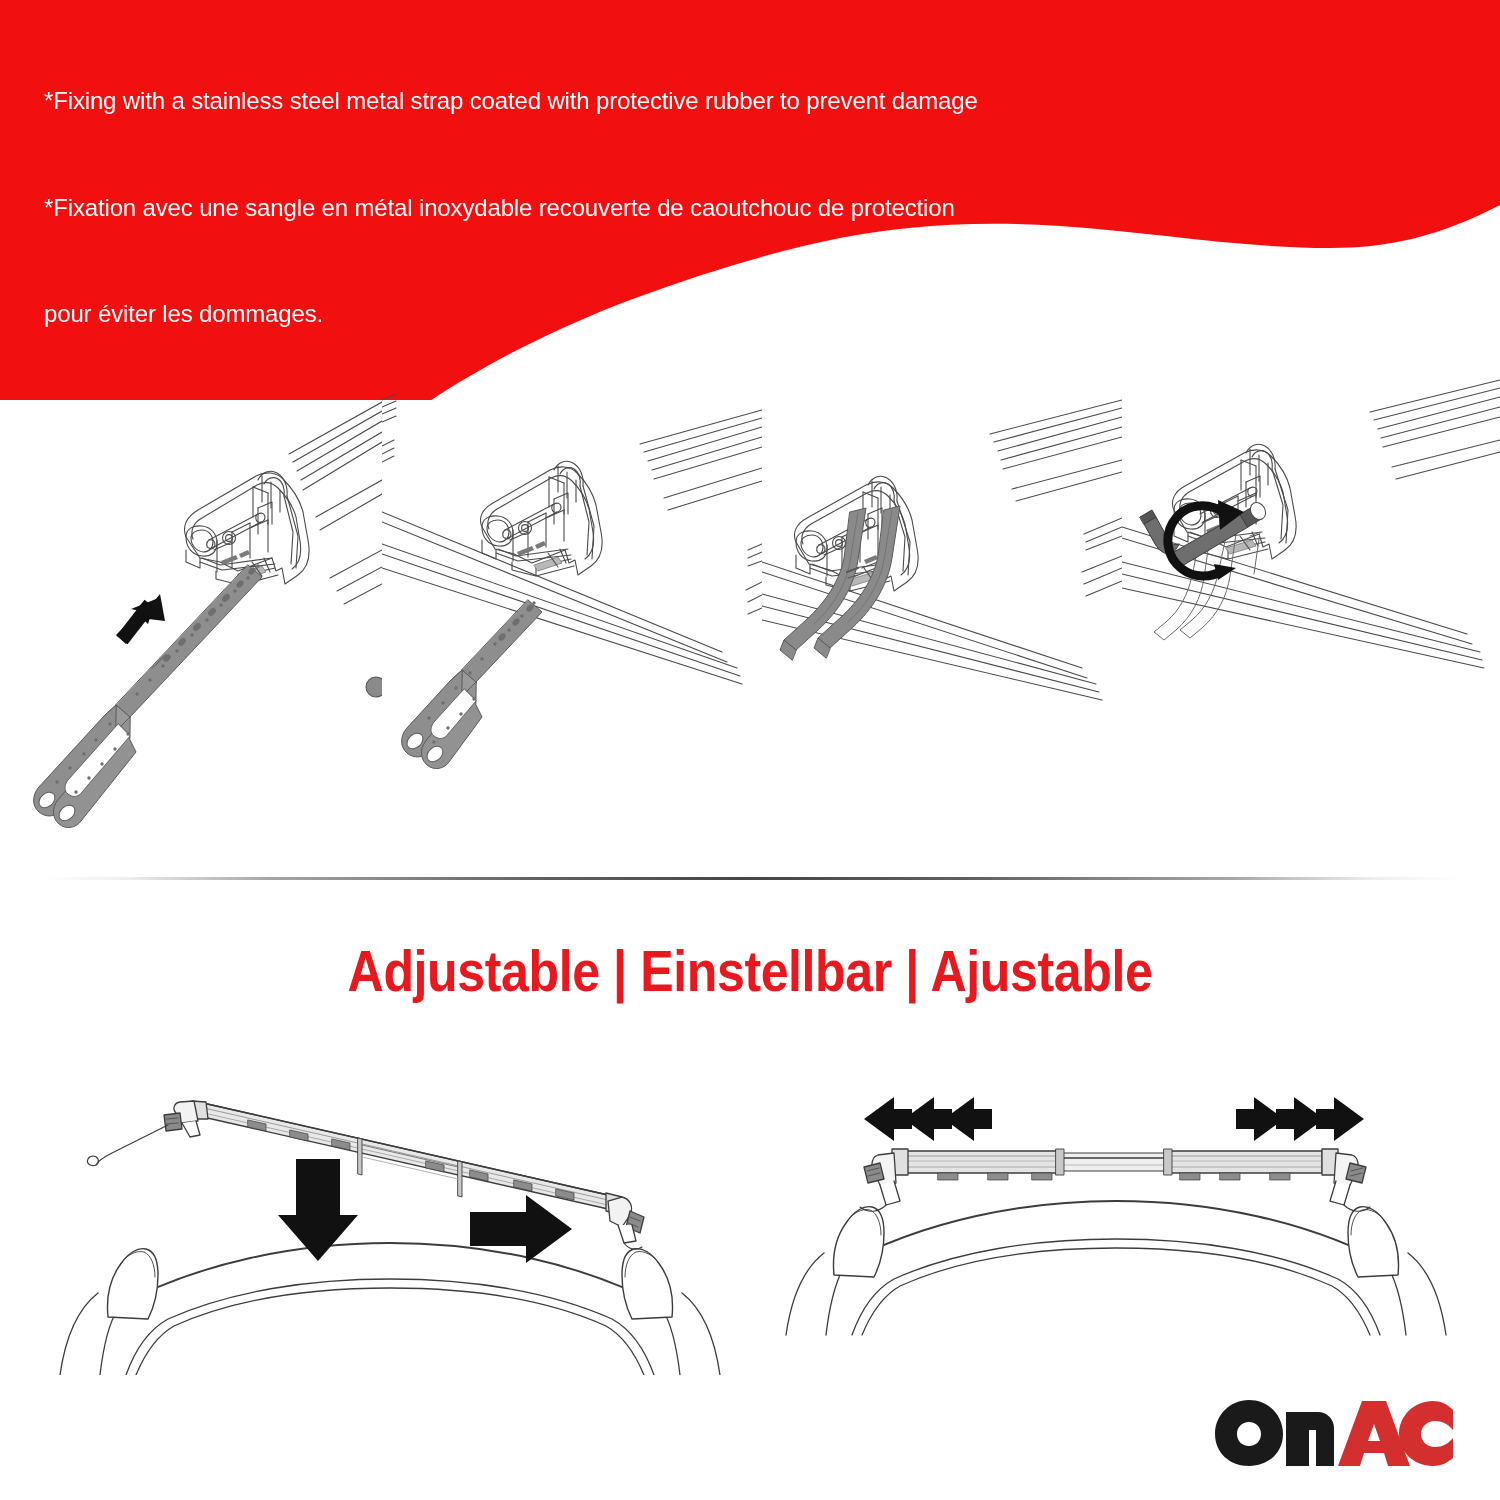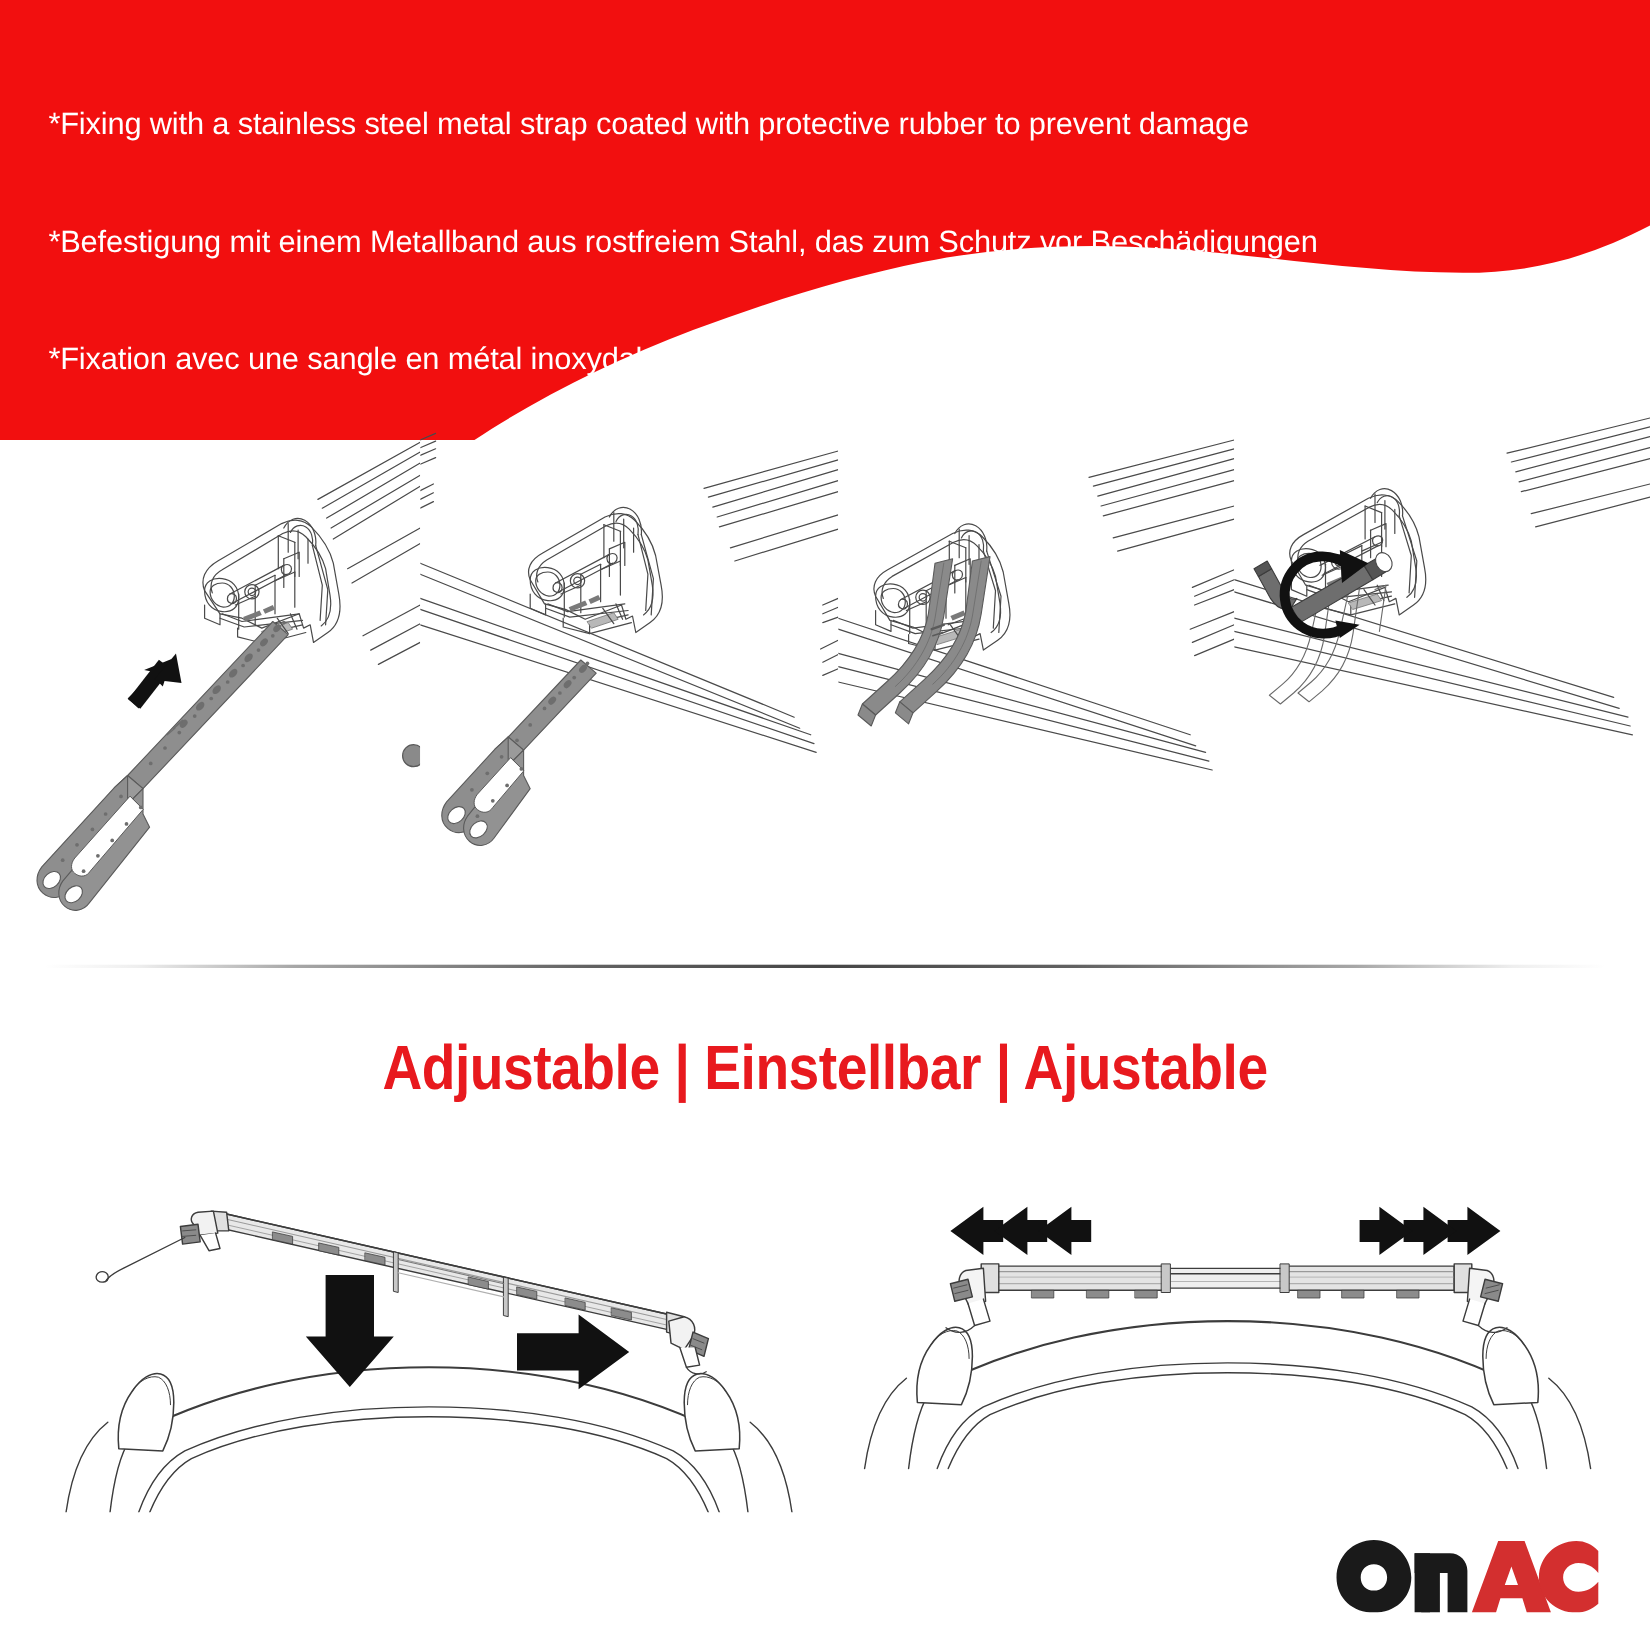--- a/index.html
+++ b/index.html
@@ -12,23 +12,23 @@
   }
 
   
   #header-banner{
     position:absolute; left:0; top:0; width:1500px; height:400px;
     pointer-events:none;
   }
   #header-banner svg{ display:block; width:1500px; height:400px; }
 
   #header-text{
-    position:absolute; left:44px; top:24px; width:1400px;
+    position:absolute; left:44px; top:12px; width:1400px;
     color:#ffffff;
-    font-size:28px;
+    font-size:24px;
     line-height:35.5px;
     font-weight:400;
     letter-spacing:-0.15px;
     white-space:pre-wrap;
     font-family:"Liberation Sans", sans-serif;
   }
   #header-text .ln{ display:block; }
 
   
   #panels-row{
@@ -103,21 +103,20 @@
              C975,220 900,226 840,238
              C770,252 700,274 630,300
              C540,334 450,382 390,430
              C340,470 300,520 270,560
              L0,560 Z"></path>
   </svg>
 </div>
 
 <div id="header-text">
   <span class="ln">*Fixing with a stainless steel metal strap coated with protective rubber to prevent damage</span>
-  <span class="ln">*Befestigung mit einem Metallband aus rostfreiem Stahl, das zum Schutz vor Beschädigungen</span>
   <span class="ln">*Fixation avec une sangle en métal inoxydable recouverte de caoutchouc de protection</span>
   <span class="ln">pour éviter les dommages.</span>
 </div>
 
 <div id="panels-row">
 
   <div class="panel" id="panel-1">
     <svg width="382" height="500" viewBox="0 0 382 500">
       <g fill="none" stroke="#4A4A4A" stroke-width="1.1" stroke-linejoin="round" stroke-linecap="round">
 

